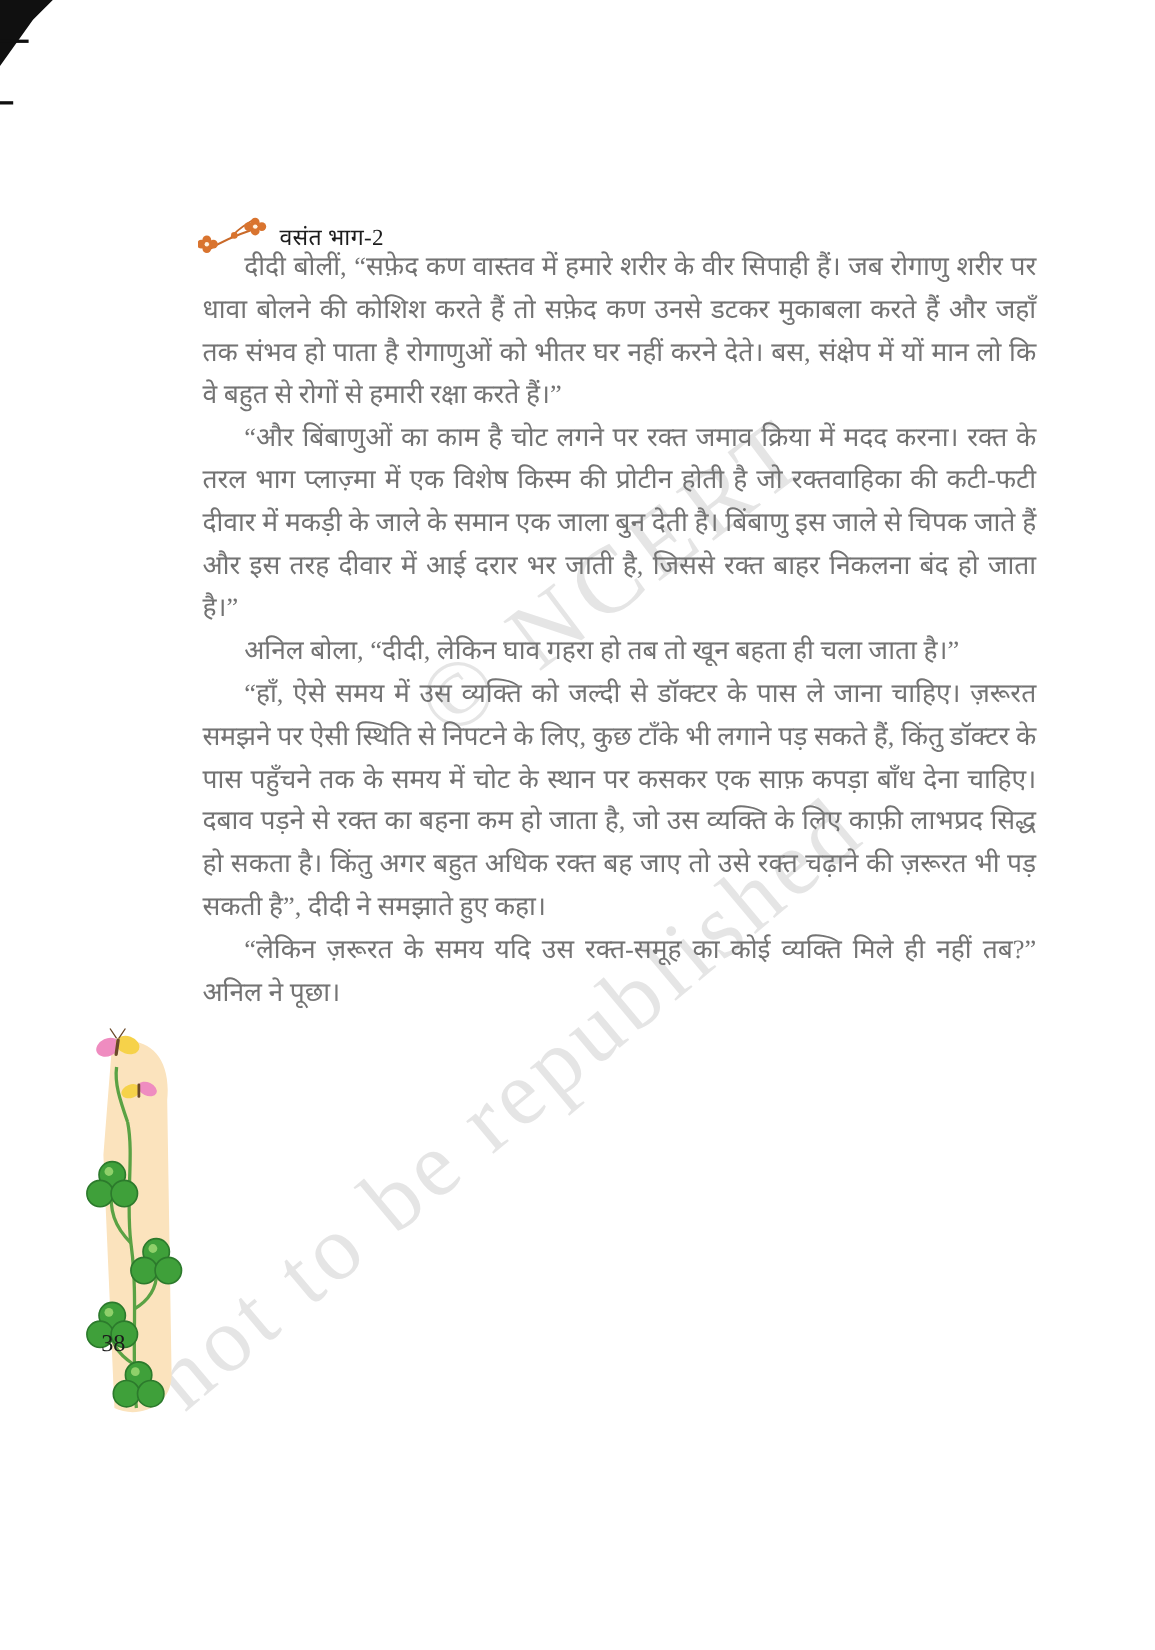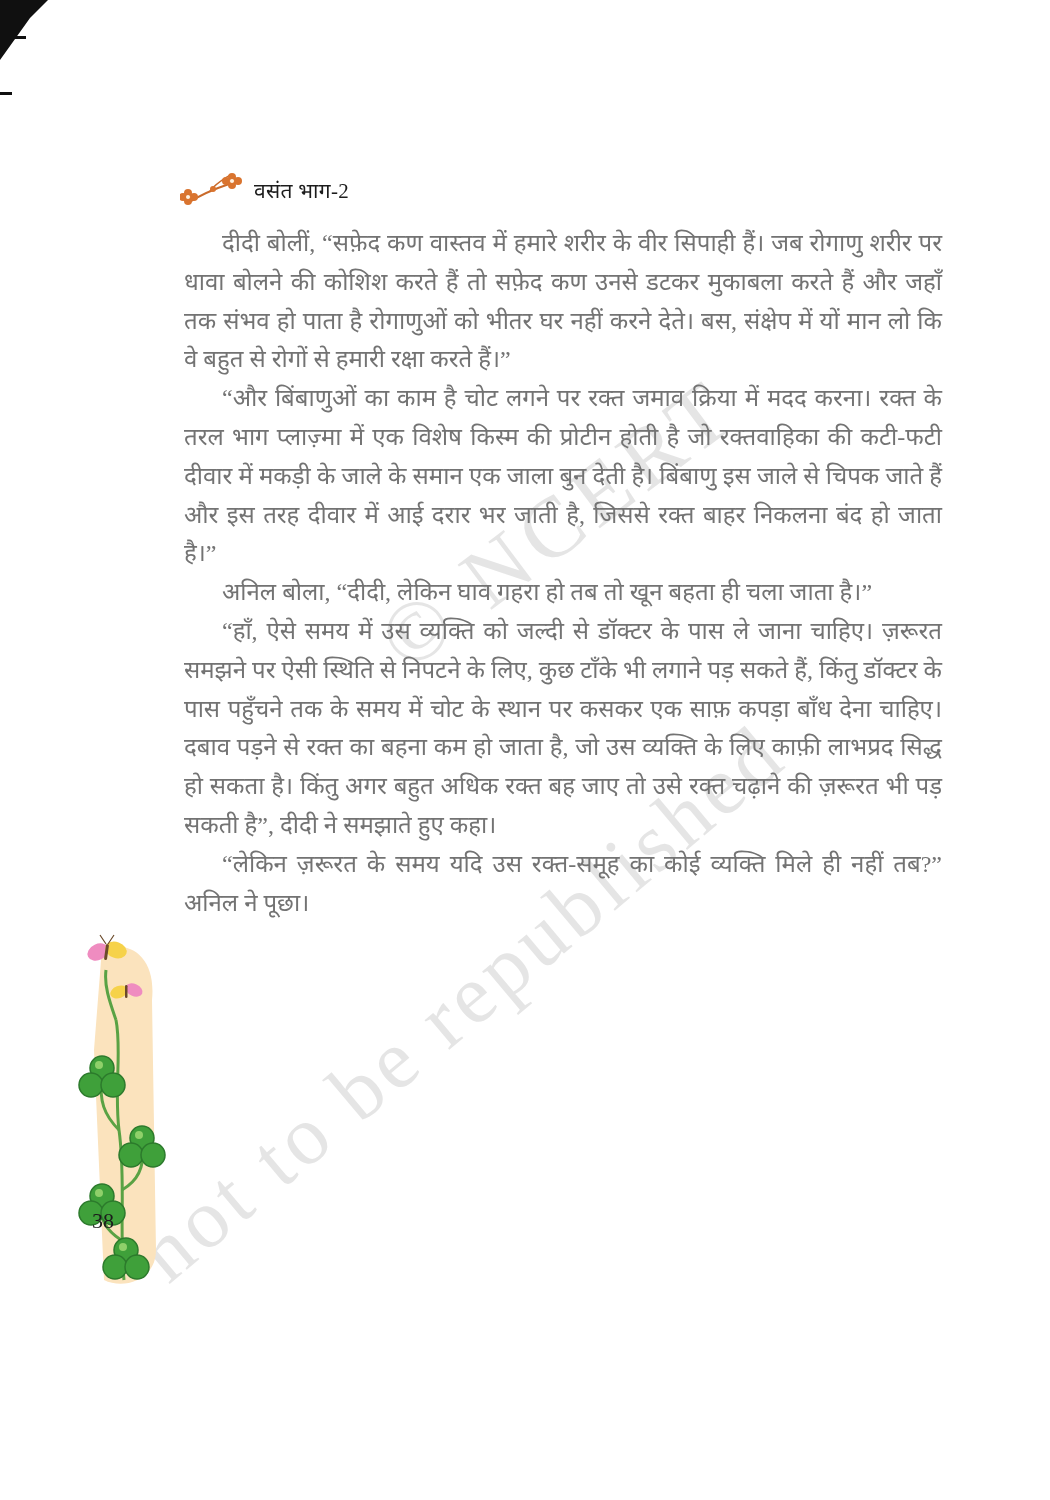--- a/index.html
+++ b/index.html
@@ -10,21 +10,21 @@
     position:relative;
     overflow:hidden;
   }
   .page { position:absolute; inset:0; }
 
   
   .corner-mark { position:absolute; left:0; top:0; z-index:5; }
 
   
   .header {
-    position:absolute; left:180px; top:169px;
+    position:absolute; left:180px; top:194px;
     display:flex; align-items:center;
     z-index:3;
   }
   .flower-icon { margin-right:4px; }
   .header-label {
     font-size:21px; color:#1c1c1c; letter-spacing:0.3px;
   }
 
   
   .text-col {

